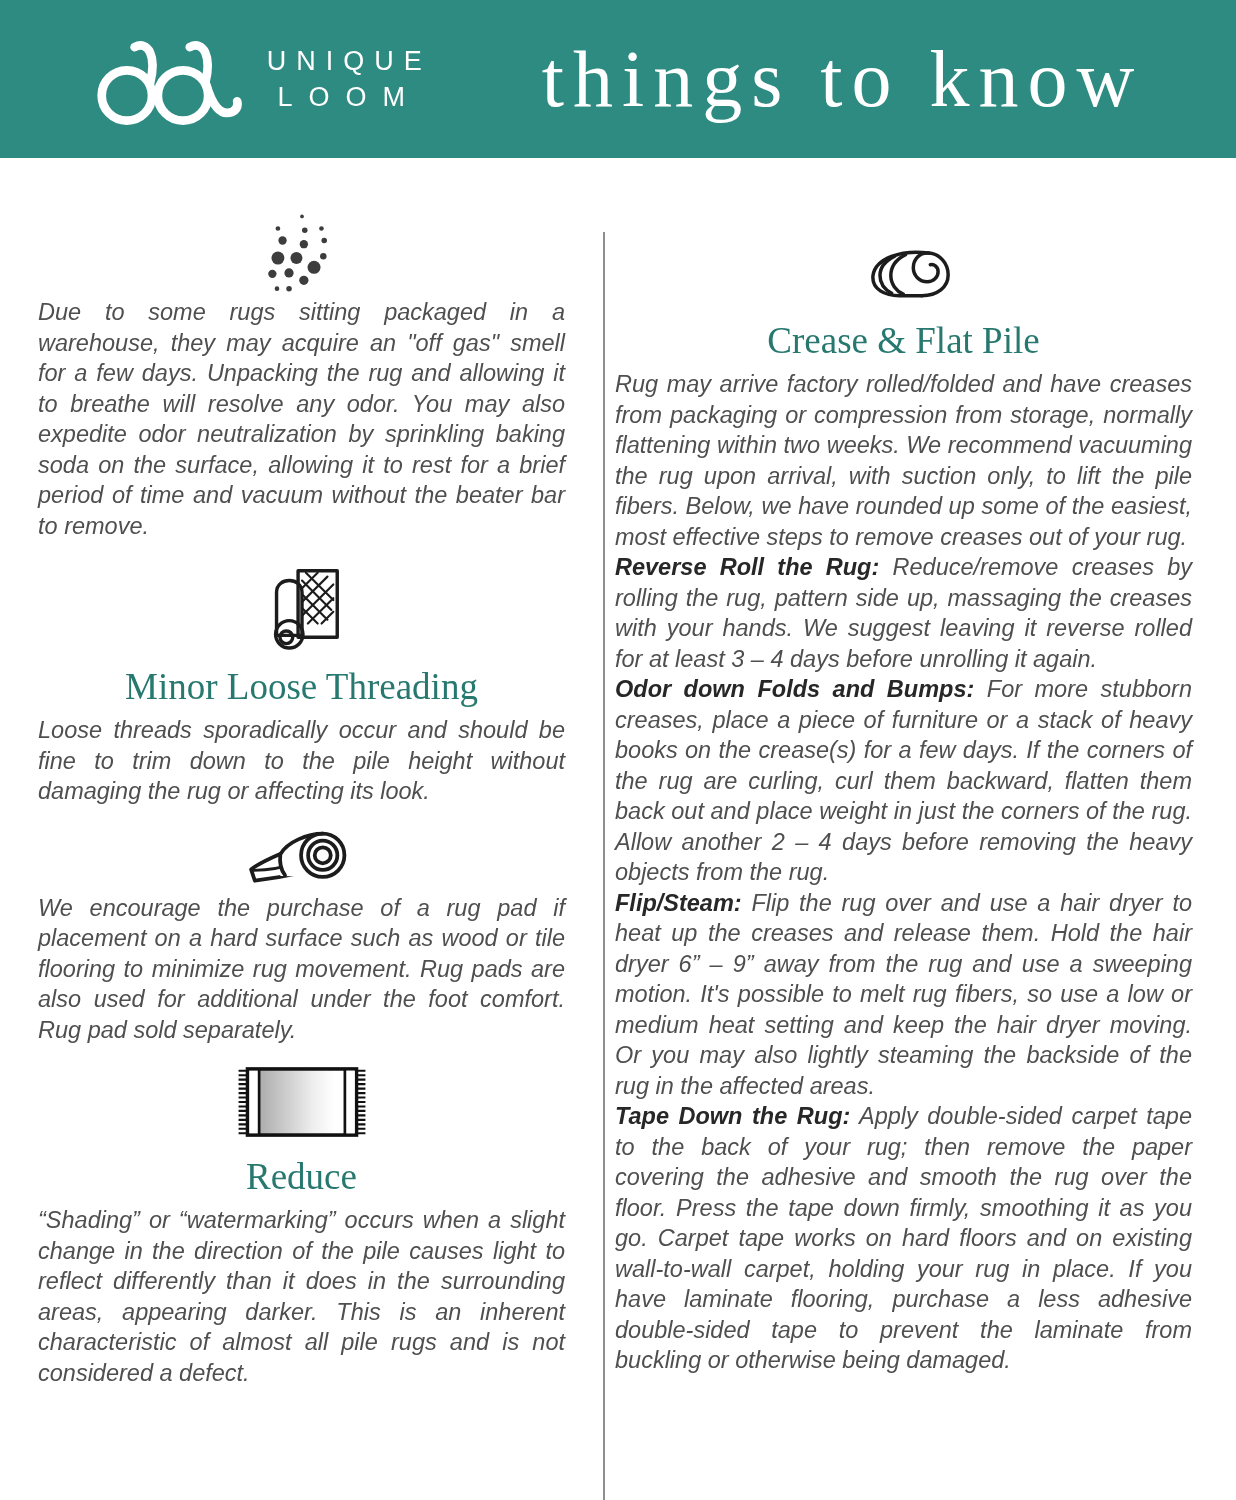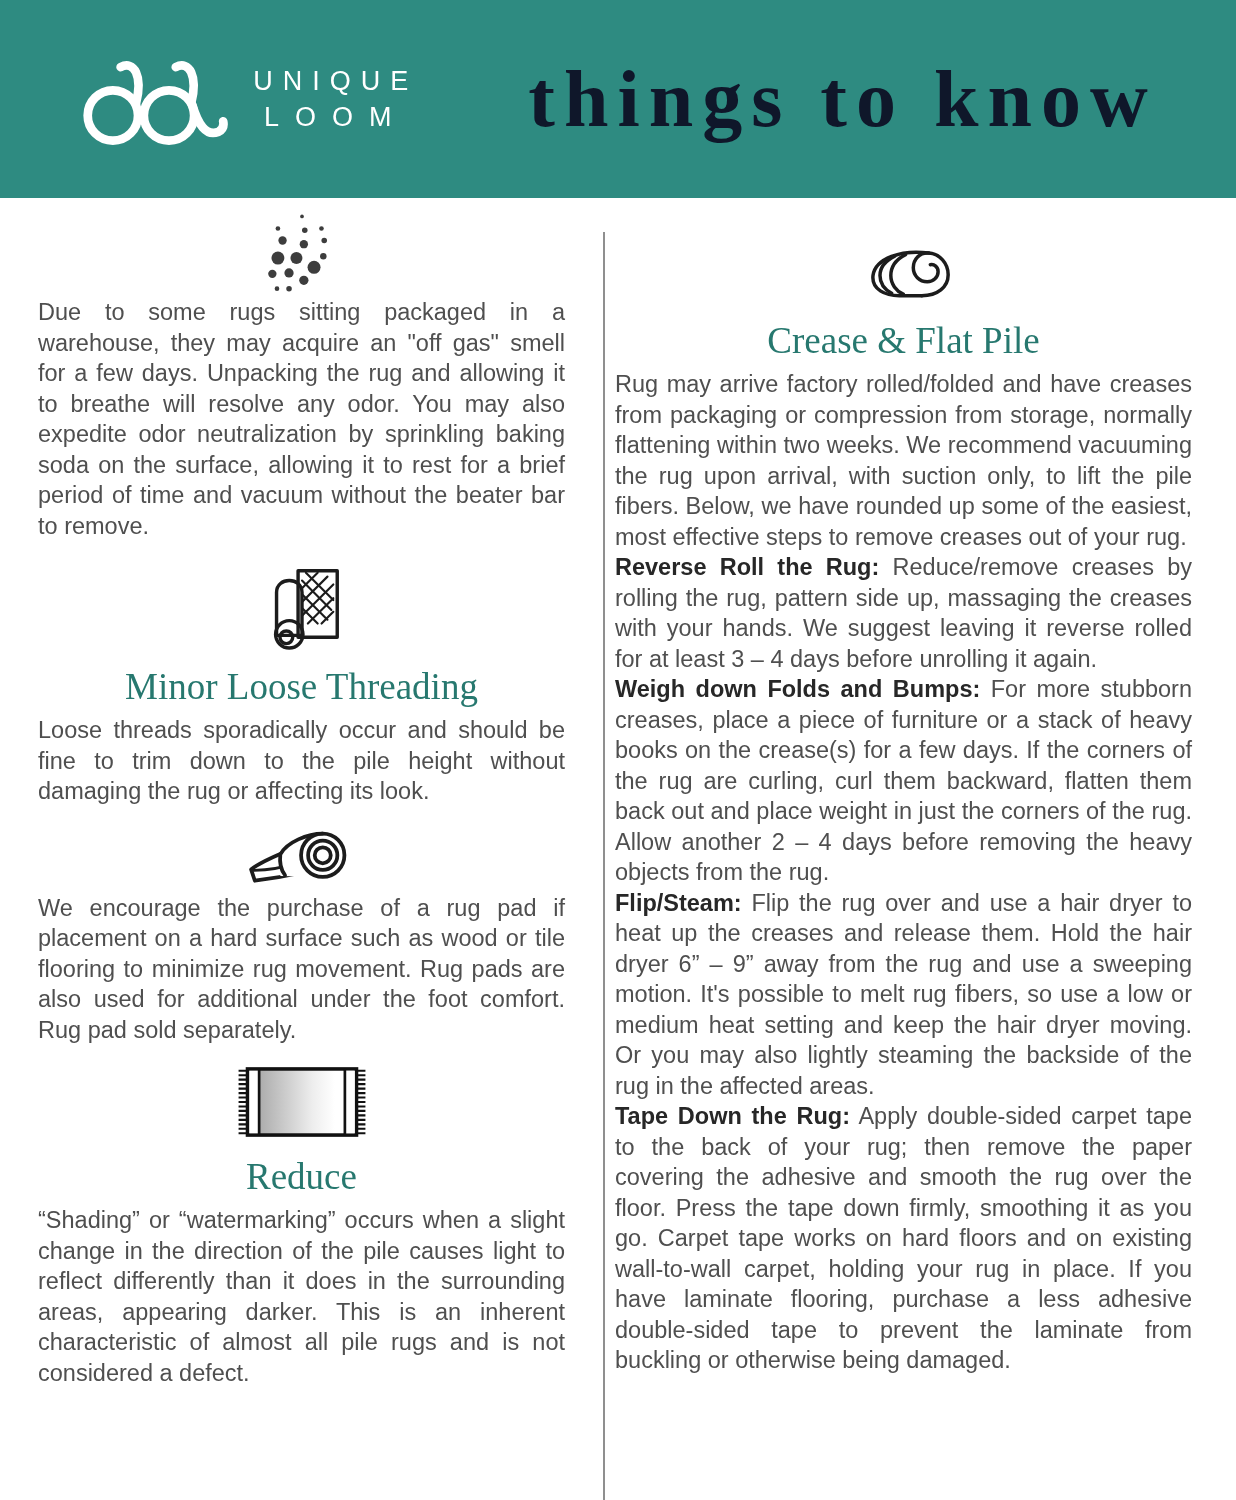--- a/index.html
+++ b/index.html
@@ -2,46 +2,46 @@
 <html><head>
 <meta charset="utf-8">
 <style>
   html,body { margin:0; padding:0; background:#ffffff; }
   .page {
     position:relative; width:1236px; height:1500px; background:#ffffff;
     overflow:hidden; font-family:"Liberation Sans", sans-serif;
   }
   
   .header {
-    position:absolute; left:0; top:0; width:1236px; height:198px;
+    position:absolute; left:0; top:0; width:1236px; height:158px;
     background:#2e8b81; display:flex; align-items:center; justify-content:center;
     gap:78px;
   }
   .brand { display:flex; align-items:center; gap:24px; }
   .brand-logo { width:150px; height:110px; }
   .brand-text { color:#ffffff; line-height:1.35; }
   .brand-line1 { display:block; font-size:27px; letter-spacing:10px; font-weight:400; }
   .brand-line2 { display:block; font-size:27px; letter-spacing:16px; font-weight:400; text-align:center; }
   .page-title {
-    font-family:"Liberation Serif", serif; font-weight:700;
-    color:#0f172a; font-size:80px; letter-spacing:9px; white-space:nowrap;margin-left:32px;
+    font-family:"Liberation Serif", serif; font-weight:400;
+    color:#ffffff; font-size:80px; letter-spacing:9px; white-space:nowrap;margin-left:32px;
   }
   
   .divider { position:absolute; left:603px; top:232px; width:2px; height:1268px; background:#8f8f8f; }
   .col { position:absolute; top:183px; }
   .col-left  { left:38px;  width:527px; }
   .col-right { left:615px; width:577px; }
   .icon-wrap { display:flex; justify-content:center; }
   .heading {
     font-family:"Liberation Serif", serif; font-weight:400;
     color:#27786f; font-size:37px; text-align:center; margin:14px 0 7px 0;
   }
   .body {
     font-size:23.5px; line-height:30.5px; color:#4f4f4f;
-    text-align:justify; margin:0;
+    text-align:justify; margin:0;font-style:italic;
   }
   .body b { color:#272727; }
   .tip { }
   .mt-26 { margin-top:26px; }
   .mt-18 { margin-top:18px; }
   .mt-20 { margin-top:20px; }
   .mt-60 { margin-top:60px; }
   .icon-stroke { stroke:#1c1c1c; fill:none; stroke-linecap:round; stroke-linejoin:round; }
 </style>
 </head>
@@ -158,20 +158,20 @@
           <path d="M67 15 C 55 21 48 31 48 42 C 48 53 55 62 64 66"></path>
           <path d="M88 68 C 108 68 122 57 122 41 C 122 26 111 14 97 13 C 85 12 77 21 77 32 C 77 42 85 50 95 50 C 103 50 109 44 109 37 C 109 31 104 27 99 28"></path>
         </g>
       </svg>
     </div>
     <h2 class="heading">Crease &amp; Flat Pile</h2>
     <p class="body">Rug may arrive factory rolled/folded and have creases from packaging or compression from storage, normally flattening within two weeks. We recommend vacuuming the rug upon arrival, with suction only, to lift the pile fibers. Below, we have rounded up some of the easiest, most effective steps to remove creases out of your rug.</p>
 
     <p class="body tip"><b>Reverse Roll the Rug:</b><span> Reduce/remove creases by rolling the rug, pattern side up, massaging the creases with your hands. We suggest leaving it reverse rolled for at least 3 – 4 days before unrolling it again.</span></p>
 
-    <p class="body tip"><b>Weigh down Folds and Bumps:</b><span> For more stubborn creases, place a piece of furniture or a stack of heavy books on the crease(s) for a few days. If the corners of the rug are curling, curl them backward, flatten them back out and place weight in just the corners of the rug. Allow another 2 – 4 days before removing the heavy objects from the rug.</span></p>
+    <p class="body tip"><b>Odor down Folds and Bumps:</b><span> For more stubborn creases, place a piece of furniture or a stack of heavy books on the crease(s) for a few days. If the corners of the rug are curling, curl them backward, flatten them back out and place weight in just the corners of the rug. Allow another 2 – 4 days before removing the heavy objects from the rug.</span></p>
 
     <p class="body tip"><b>Flip/Steam:</b><span> Flip the rug over and use a hair dryer to heat up the creases and release them. Hold the hair dryer 6” – 9” away from the rug and use a sweeping motion. It's possible to melt rug fibers, so use a low or medium heat setting and keep the hair dryer moving. Or you may also lightly steaming the backside of the rug in the affected areas.</span></p>
 
     <p class="body tip"><b>Tape Down the Rug:</b><span> Apply double-sided carpet tape to the back of your rug; then remove the paper covering the adhesive and smooth the rug over the floor. Press the tape down firmly, smoothing it as you go. Carpet tape works on hard floors and on existing wall-to-wall carpet, holding your rug in place. If you have laminate flooring, purchase a less adhesive double-sided tape to prevent the laminate from buckling or otherwise being damaged.</span></p>
   </div>
 
 </div>
 
 </body></html>

